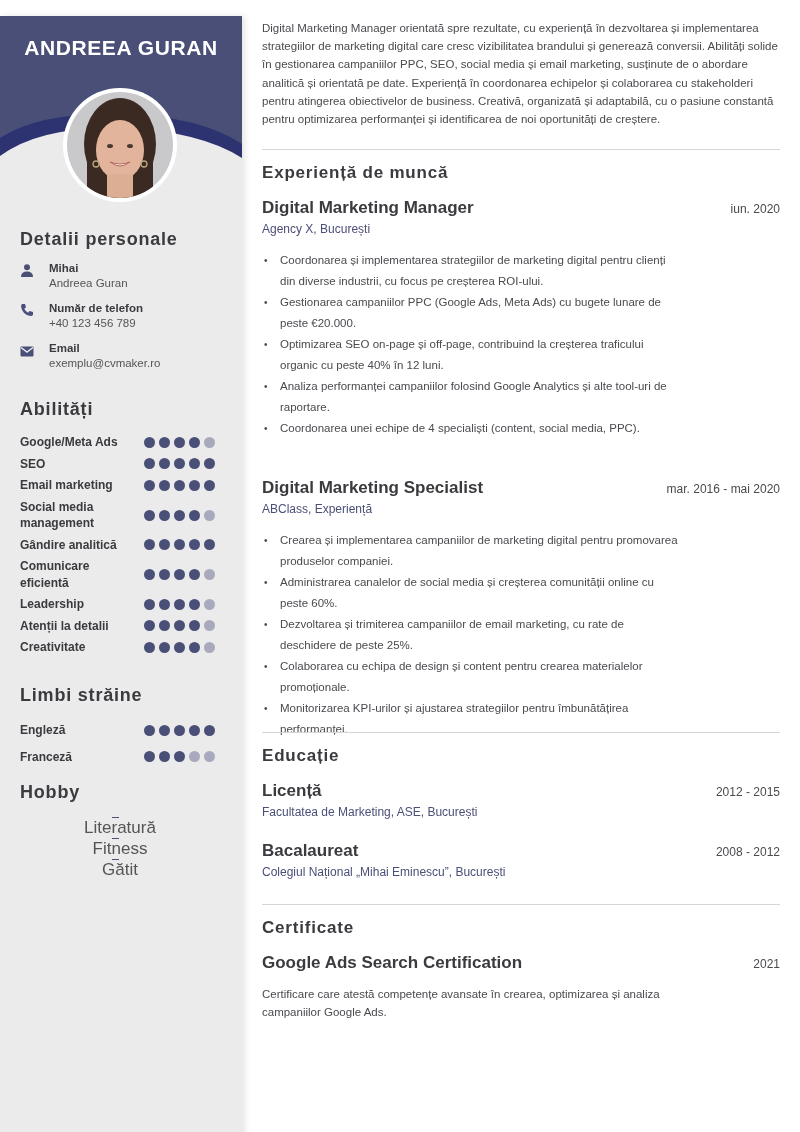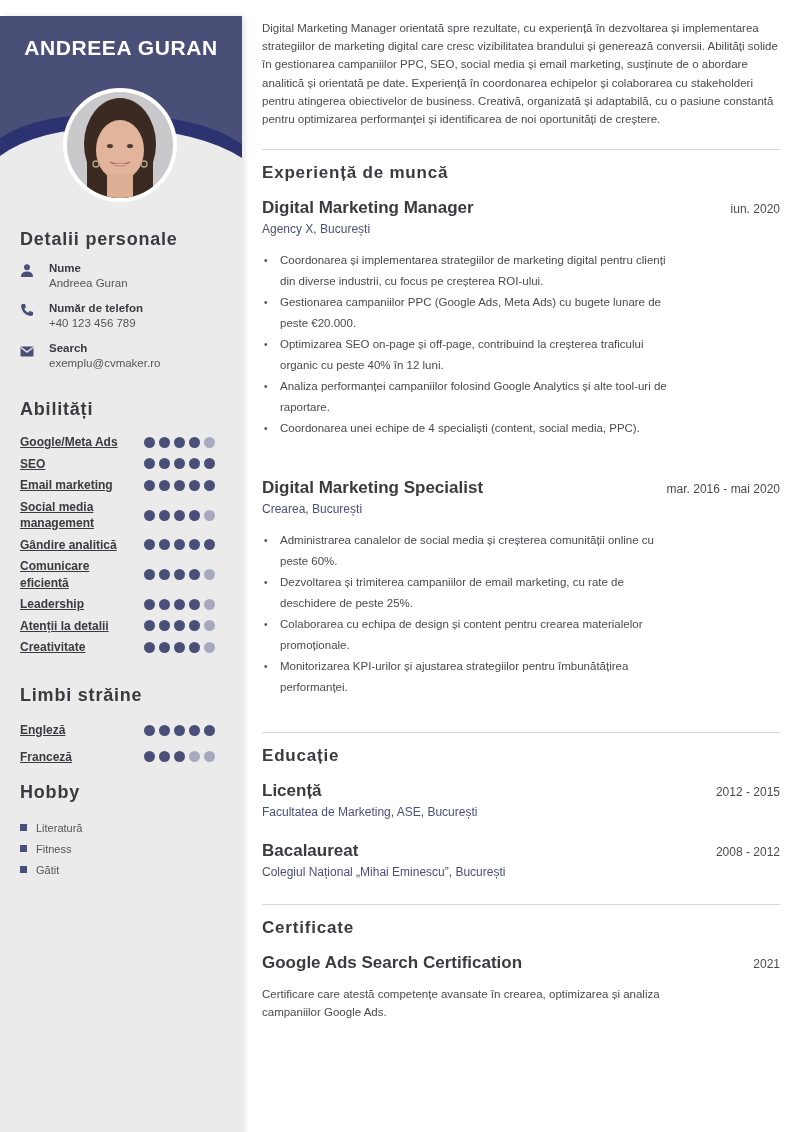--- a/index.html
+++ b/index.html
@@ -25,26 +25,26 @@
 
     .side-section { position: absolute; left: 20px; width: 200px; }
     .side-title { font-size: 18px; color: #3a3a3f; letter-spacing: 0.8px; }
 
     .detail { display: flex; align-items: flex-start; margin-top: 10px; }
     .detail .ico { width: 29px; padding-top: 2px; }
     .detail .lbl { font-size: 11.5px; font-weight: bold; color: #3a3a3f; line-height: 15px; }
     .detail .val { font-size: 11.5px; color: #555; line-height: 15px; }
 
     .skill { display: flex; align-items: center; justify-content: space-between; }
-    .skill .sk-name { font-size: 12px; font-weight: bold; color: #3a3a3f; line-height: 16.5px; width: 108px; text-decoration: underline; }
+    .skill .sk-name { font-size: 12px; font-weight: bold; color: #3a3a3f; line-height: 16.5px; width: 108px; }
     .dots { display: flex; gap: 4px; width: 76px; }
     .dot { width: 11px; height: 11px; border-radius: 50%; background: #4a4f77; }
     .dot.off { background: #a9a9bd; }
 
-    .hobby { display: flex; align-items: center; font-size: 11px; color: #555; height: 21px; }
+    .hobby { display: flex; align-items: center; font-size: 17px; color: #555; height: 21px; flex-direction: column; }
     .hobby .sq { width: 7px; height: 7px; background: #4a4f77; margin-right: 9px; }
 
     .main { position: absolute; left: 262px; top: 0; width: 518px; }
     .summary { position: absolute; top: 19px; left: 0; width: 518px; font-size: 11.5px; line-height: 18.2px; color: #4a4a4f; }
     .hr { position: absolute; left: 0; width: 518px; height: 1px; background: #d6d6d8; }
     .sec-title { position: absolute; left: 0; font-size: 17px; color: #3a3a3f; letter-spacing: 0.8px; }
 
     .job { position: absolute; left: 0; width: 518px; }
     .row { display: flex; justify-content: space-between; align-items: baseline; }
     .job-title { font-size: 17px; font-weight: bold; color: #3a3a3f; }
@@ -87,21 +87,21 @@
     <h2 class="side-title">Detalii personale</h2>
     <div style="margin-top:11px;">
       <div class="detail">
         <span class="ico">
           <svg width="14" height="13" viewBox="0 0 14 13">
               <circle cx="7" cy="3.2" r="3" fill="#4a4f77"></circle>
               <path d="M1 13 Q1 7.5 7 7.5 Q13 7.5 13 13 Z" fill="#4a4f77"></path>
             </svg>
         </span>
         <div>
-          <div class="lbl">Nume</div>
+          <div class="lbl">Mihai</div>
           <div class="val">Andreea Guran</div>
         </div>
       </div>
       <div class="detail">
         <span class="ico">
           <svg width="14" height="14" viewBox="0 0 14 14">
               <path d="M2 1 L5 1 L6 4.5 L4.2 5.8 Q5.5 8.6 8.2 9.8 L9.5 8 L13 9 L13 12 Q12 13 10.5 13 Q2.5 12 1 3.5 Q1 2 2 1 Z" fill="#4a4f77"></path>
             </svg>
         </span>
         <div>
@@ -110,21 +110,21 @@
         </div>
       </div>
       <div class="detail">
         <span class="ico">
           <svg width="14" height="11" viewBox="0 0 14 11">
               <rect x="0.5" y="0.5" width="13" height="10" rx="1" fill="#4a4f77"></rect>
               <path d="M1 1.5 L7 6 L13 1.5" fill="none" stroke="#ebebec" stroke-width="1.4"></path>
             </svg>
         </span>
         <div>
-          <div class="lbl">Search</div>
+          <div class="lbl">Email</div>
           <div class="val">exemplu@cvmaker.ro</div>
         </div>
       </div>
     </div>
   </section>
 
   <section class="side-section" style="top:383px;">
     <h2 class="side-title">Abilități</h2>
     <div id="skills-list" style="margin-top:14px; display:flex; flex-direction:column; gap:5px;">
         <div class="skill">
@@ -284,22 +284,23 @@
       <li>Analiza performanței campaniilor folosind Google Analytics și alte tool-uri de raportare.</li>
       <li>Coordonarea unei echipe de 4 specialiști (content, social media, PPC).</li>
     </ul>
   </div>
 
   <div class="job" style="top:478px;">
     <div class="row">
       <span class="job-title">Digital Marketing Specialist</span>
       <span class="job-date">mar. 2016 - mai 2020</span>
     </div>
-    <div class="job-co">Crearea, București</div>
+    <div class="job-co">ABClass, Experiență</div>
     <ul class="bullets">
+      <li>Crearea și implementarea campaniilor de marketing digital pentru promovarea produselor companiei.</li>
       <li>Administrarea canalelor de social media și creșterea comunității online cu peste 60%.</li>
       <li>Dezvoltarea și trimiterea campaniilor de email marketing, cu rate de deschidere de peste 25%.</li>
       <li>Colaborarea cu echipa de design și content pentru crearea materialelor promoționale.</li>
       <li>Monitorizarea KPI-urilor și ajustarea strategiilor pentru îmbunătățirea performanței.</li>
     </ul>
   </div>
 
   <div class="hr" style="top:732px;"></div>
   <h2 class="sec-title" style="top:746px;">Educație</h2>
 

